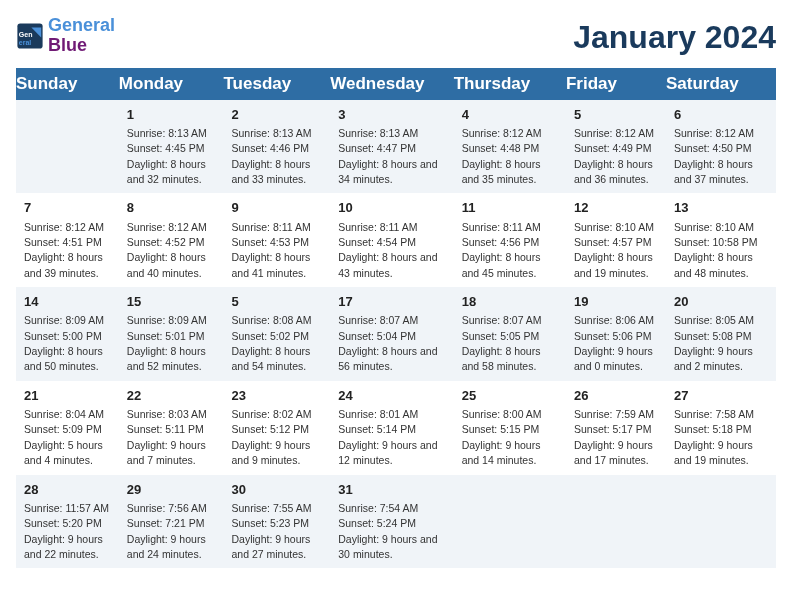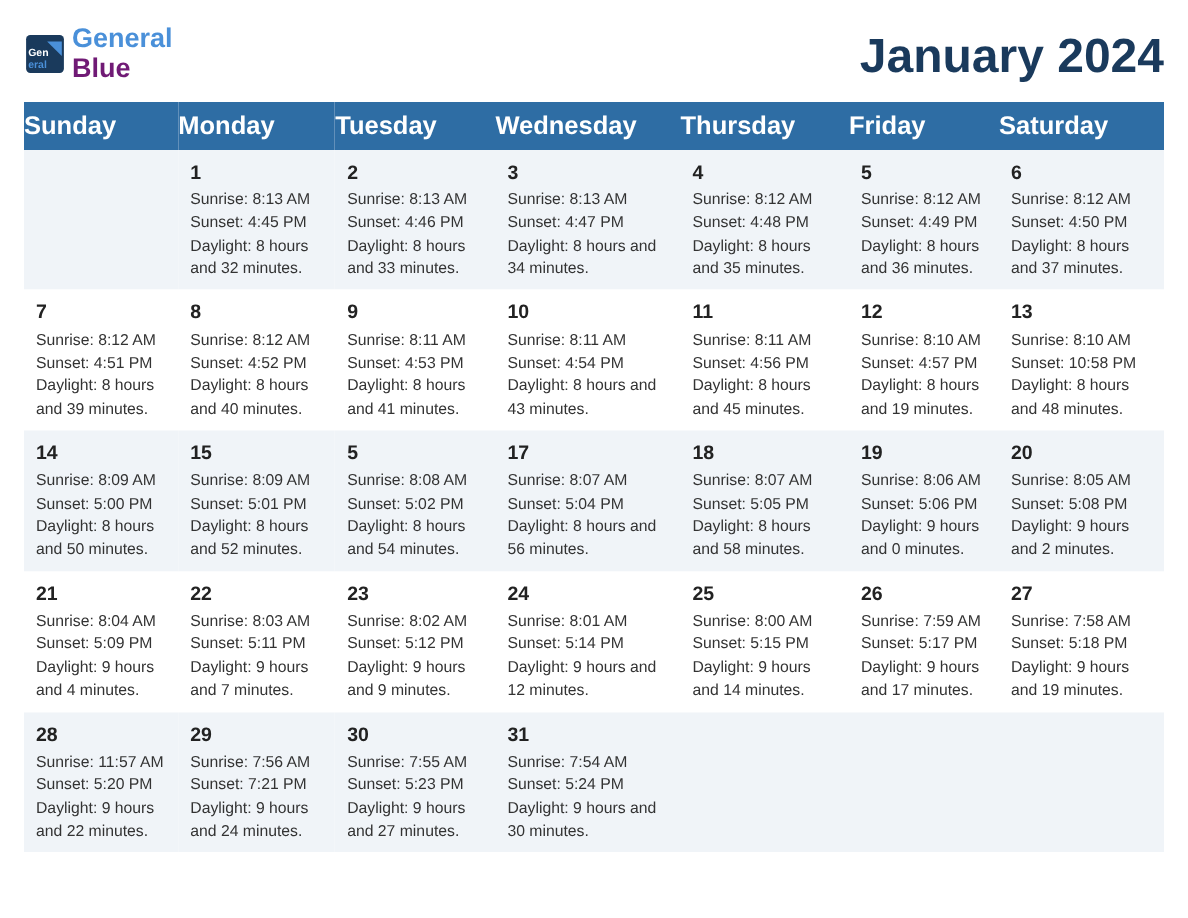--- a/index.html
+++ b/index.html
@@ -206,21 +206,21 @@
         <span class="day-info">Daylight: 9 hours and 0 minutes.</span></td>
         <td><span class="day-num">20</span>
         <span class="day-info">Sunrise: 8:05 AM</span><br>
         <span class="day-info">Sunset: 5:08 PM</span><br>
         <span class="day-info">Daylight: 9 hours and 2 minutes.</span></td>
       </tr>
       <tr>
         <td><span class="day-num">21</span>
         <span class="day-info">Sunrise: 8:04 AM</span><br>
         <span class="day-info">Sunset: 5:09 PM</span><br>
-        <span class="day-info">Daylight: 9 hours and 4 minutes.</span></td>
+        <span class="day-info">Daylight: 5 hours and 4 minutes.</span></td>
         <td><span class="day-num">22</span>
         <span class="day-info">Sunrise: 8:03 AM</span><br>
         <span class="day-info">Sunset: 5:11 PM</span><br>
         <span class="day-info">Daylight: 9 hours and 7 minutes.</span></td>
         <td><span class="day-num">23</span>
         <span class="day-info">Sunrise: 8:02 AM</span><br>
         <span class="day-info">Sunset: 5:12 PM</span><br>
         <span class="day-info">Daylight: 9 hours and 9 minutes.</span></td>
         <td><span class="day-num">24</span>
         <span class="day-info">Sunrise: 8:01 AM</span><br>

